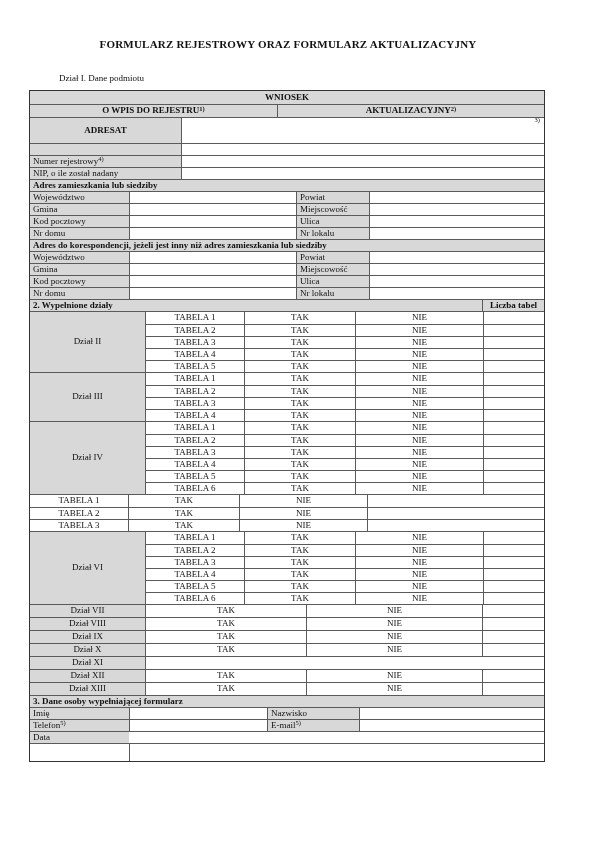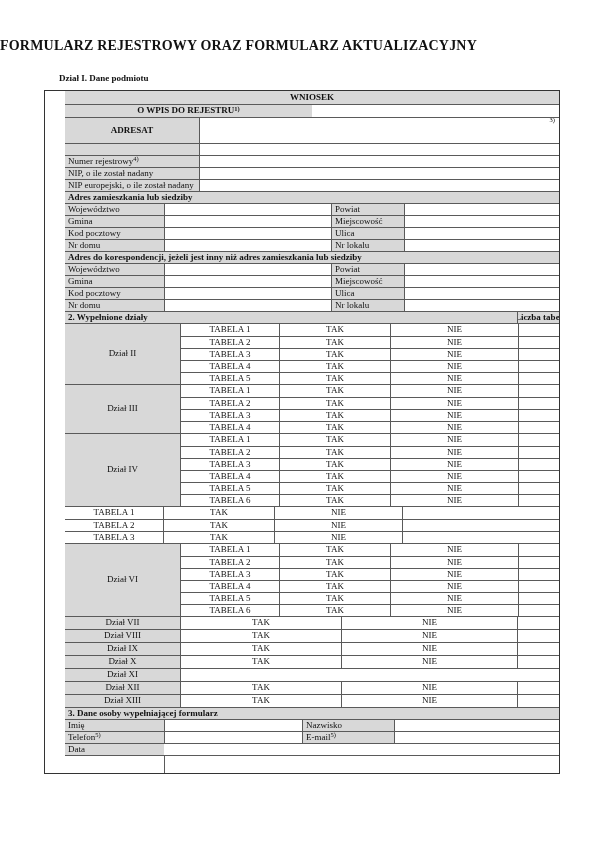--- a/index.html
+++ b/index.html
@@ -1,34 +1,34 @@
 <!DOCTYPE html>
 <html><head>
 <meta charset="utf-8">
 <style>
   :root{ --line:#5a5a5a; --frame:#333; --shade:#d8d8d8; --ink:#111; }
   *{ box-sizing:border-box; margin:0; padding:0; }
   html,body{ background:#fff; }
   body{ width:600px; height:849px; position:relative;
         font-family:"Liberation Serif","DejaVu Serif",serif; color:var(--ink); }
-  .page-title{ position:absolute; top:38px; left:0; width:576px; text-align:left;
-               font-size:14px; font-weight:bold; letter-spacing:.2px; }
-  .dzial-i{ position:absolute; top:73px; left:59px; font-size:9px; font-weight:bold; }
-  .form{ position:absolute; top:90px; left:44px; width:516px;
-         border:1.5px solid var(--frame); font-size:9px; line-height:1.05;padding-left:20px; }
+  .page-title{ position:absolute; top:38px; left:0; width:576px; text-align:center;
+               font-size:11px; font-weight:bold; letter-spacing:.2px; }
+  .dzial-i{ position:absolute; top:73px; left:59px; font-size:9px; font-weight:normal; }
+  .form{ position:absolute; top:90px; left:29px; width:516px;
+         border:1.5px solid var(--frame); font-size:9px; line-height:1.05; }
   .row{ display:flex; border-top:1px solid var(--line); align-items:stretch; }
   .form > .row:first-child{ border-top:none; }
   .row > * + *{ border-left:1px solid var(--line); }
   .c{ display:flex; align-items:center; overflow:hidden; padding:0 3px; white-space:nowrap; }
   .shade{ background:var(--shade); }
   .b{ font-weight:bold; }
   .ctr{ justify-content:center; text-align:center; }
   .h12{ height:12px; } .h13{ height:13px; } .h26{ height:26px; } .h18{ height:18px; }
   sup{ font-size:6.5px; line-height:1; vertical-align:top; position:relative; top:-2px; }.w73{width:73px}.w92{width:92px}.w98{width:98px}.w109{width:99px}
-  .w111{width:111px}.w115{width:115px}.w128{width:128px}.w138{width:138px}.w154{width:134px}
+  .w111{width:111px}.w115{width:115px}.w128{width:128px}.w138{width:138px}.w154{width:151px}
   .w161{width:161px}.w167{width:167px}.w176{width:176px}.w247{width:247px}.w452{width:452px}
   .fx{ flex:1; }
   .group-rows{ flex:1; display:flex; flex-direction:column; }
   .grow{ display:flex; height:12px; border-top:1px solid var(--line); align-items:stretch; }
   .grow:first-child{ border-top:none; }
   .grow > * + *{ border-left:1px solid var(--line); }
   .sup-cell{ justify-content:flex-end; align-items:flex-start; padding:1px 4px; }
 </style>
 </head>
 <body>
@@ -39,20 +39,24 @@
 <div class="form">
 
   <div class="row h13">
     <div class="c fx shade b ctr">WNIOSEK</div>
   </div>
   <div class="row h13">
     <div class="c w247 shade b ctr">
       <span>O WPIS DO REJESTRU</span>
         <sup>1)</sup>
     </div>
+    <div class="c fx shade b ctr">
+      <span>AKTUALIZACYJNY</span>
+        <sup>2)</sup>
+    </div>
   </div>
   <div class="row h26">
     <div class="c w154 shade b ctr">ADRESAT</div>
     <div class="c fx sup-cell">
       <sup>3)</sup>
     </div>
   </div>
 
   <div id="s1-fields">
       <div class="row h12">
@@ -69,27 +73,20 @@
         </div>
         <div class="c fx"></div>
       </div>
       <div class="row h12">
         <div class="c w154 shade">
           <div class="" style="display: inline;">NIP, o ile został nadany</div>
           <sup></sup>
         </div>
         <div class="c fx"></div>
       </div>
-      <div class="row h12">
-        <div class="c w154 shade">
-          <div class="" style="display: inline;">NIP europejski, o ile został nadany</div>
-          <sup></sup>
-        </div>
-        <div class="c fx"></div>
-      </div>
     </div>
 
   <div class="row h12">
     <div class="c fx shade b">Adres zamieszkania lub siedziby</div>
   </div>
   <div id="addr-home-rows">
       <div class="row h12">
         <div class="c w109 shade">Województwo</div>
         <div class="c w167"></div>
         <div class="c w73 shade">Powiat</div>

